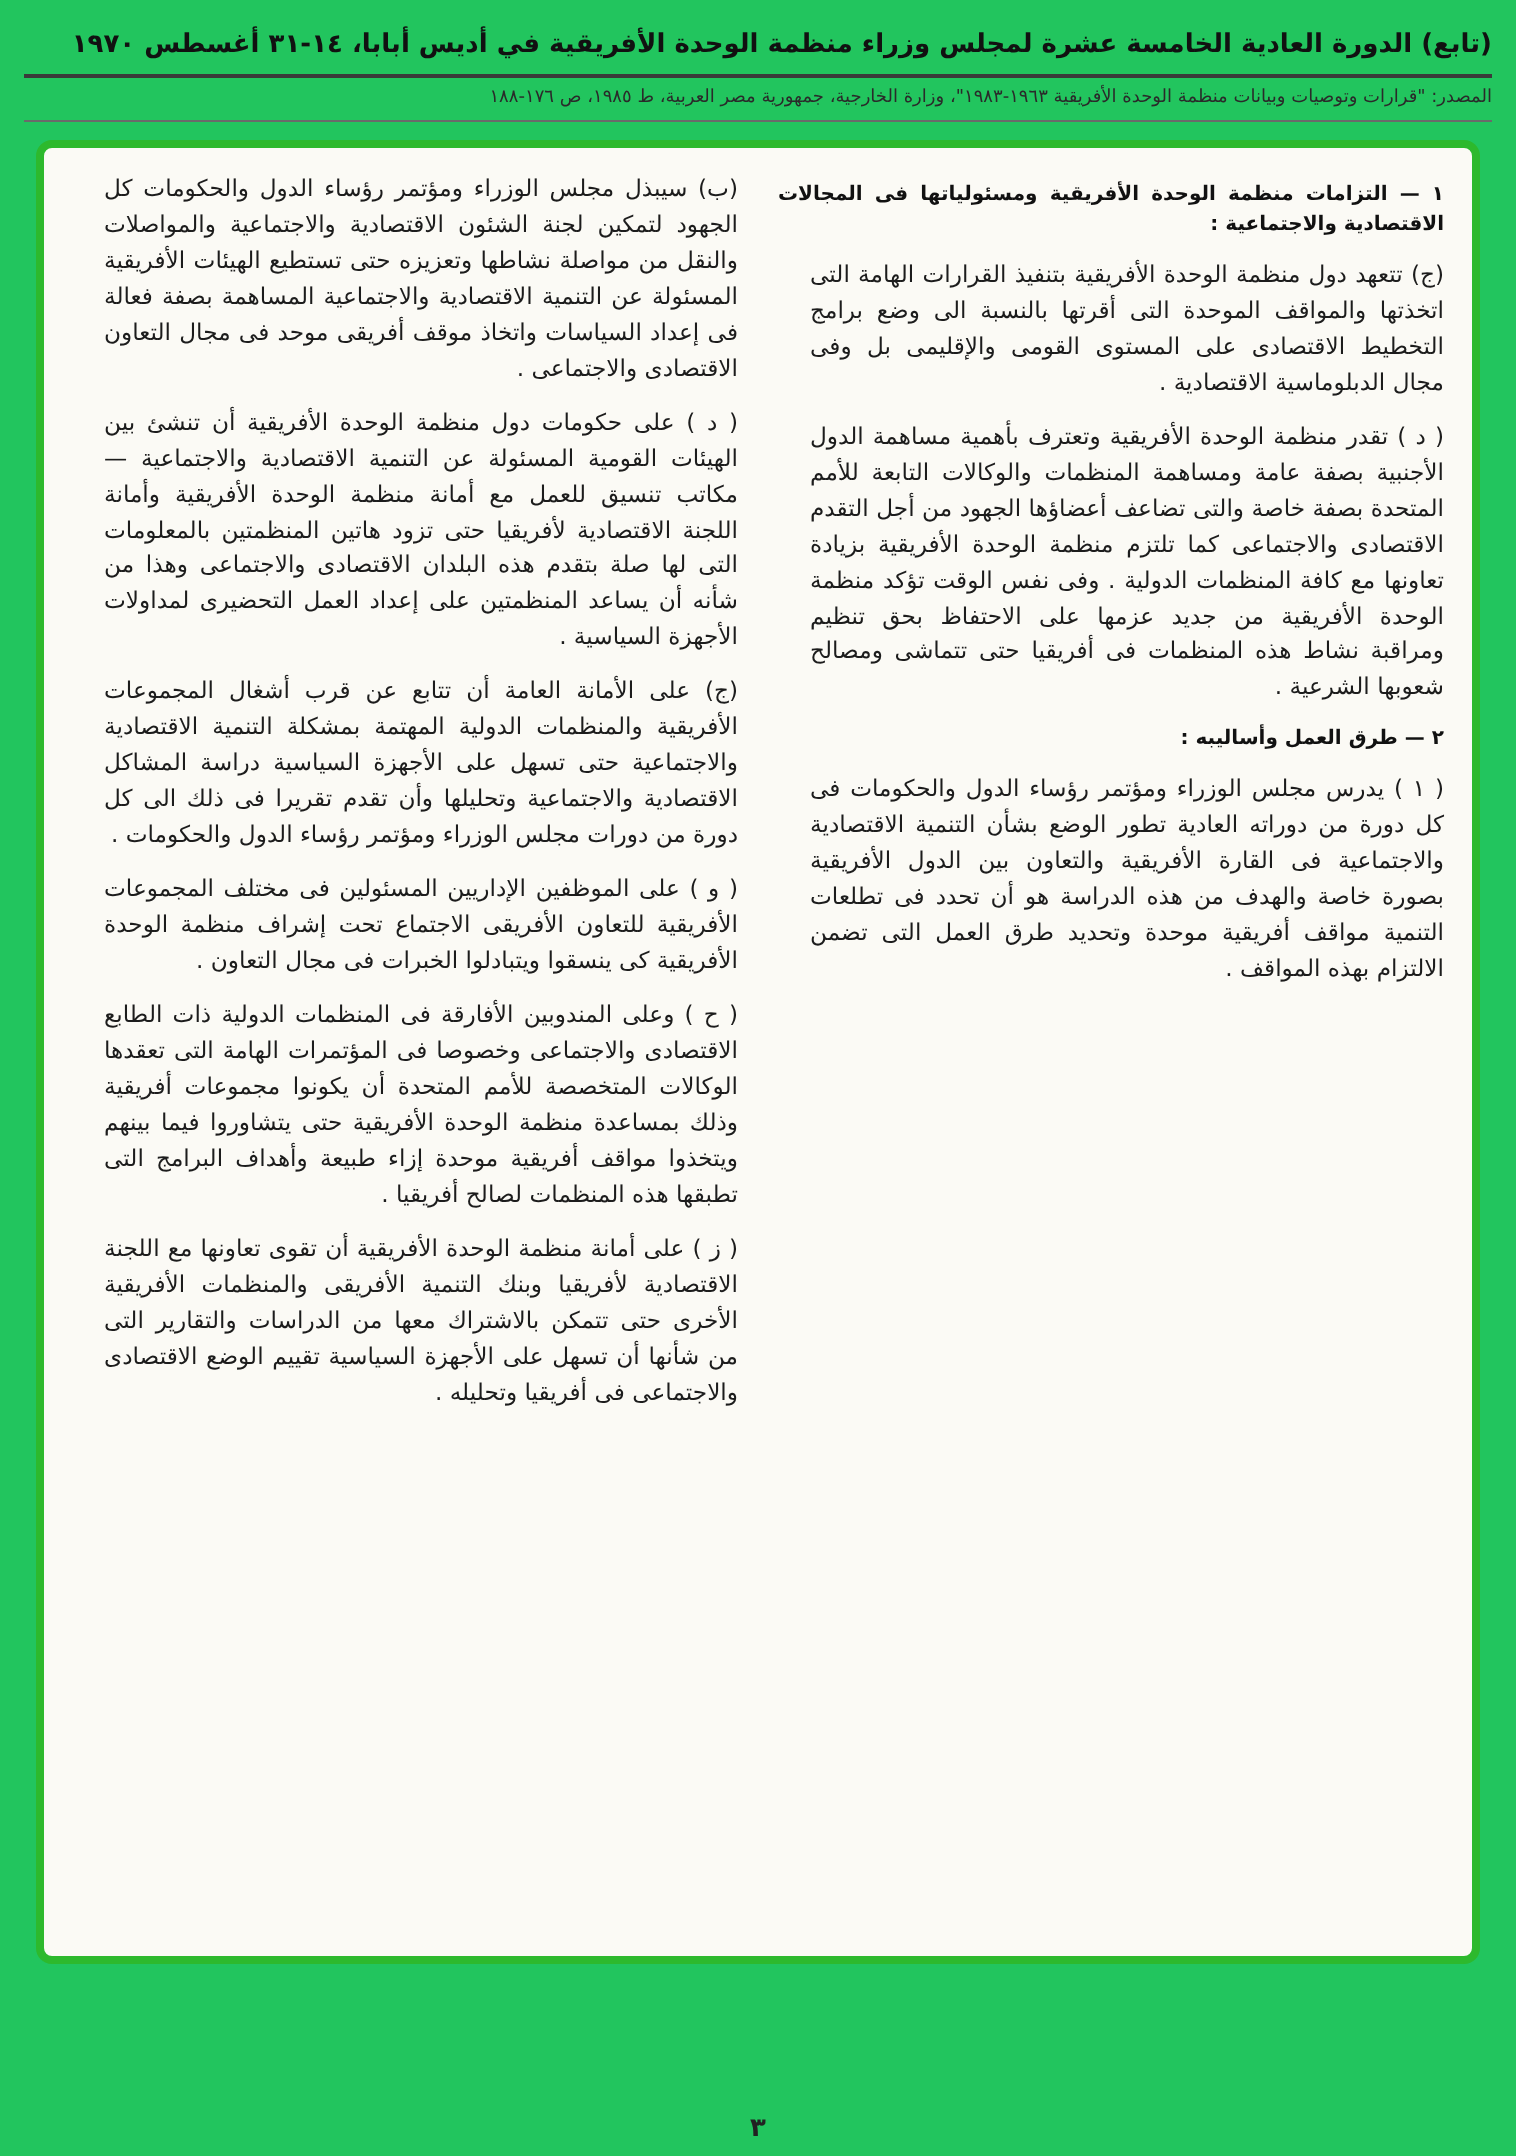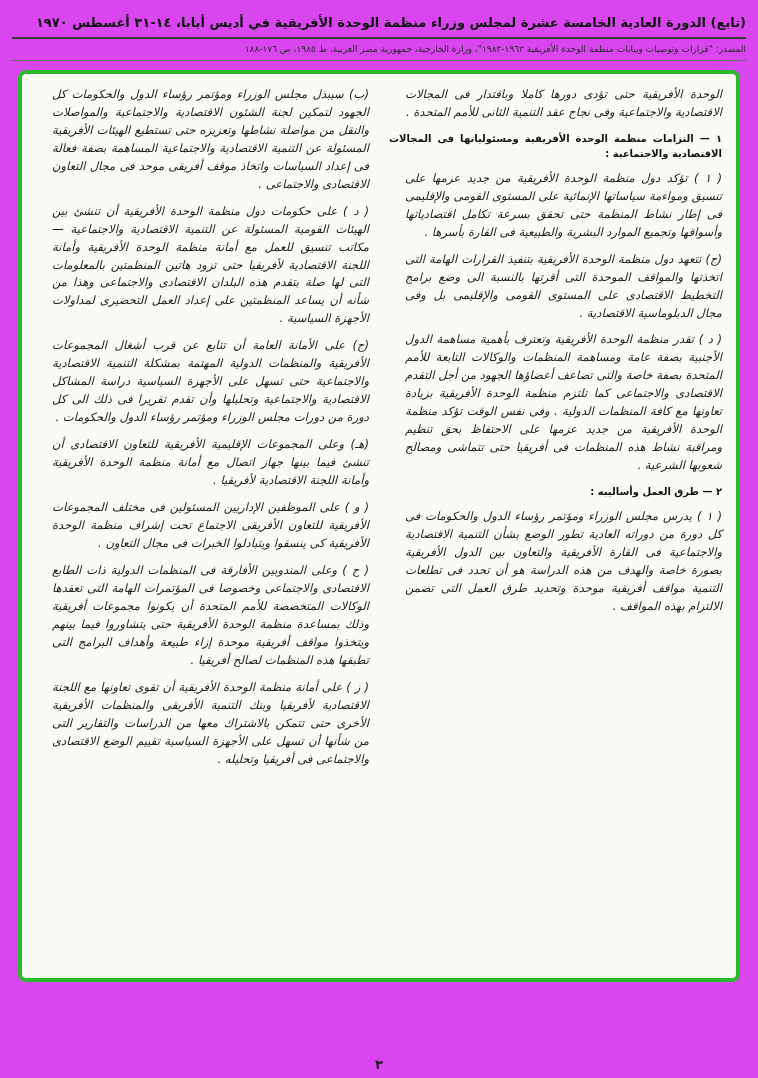--- a/index.html
+++ b/index.html
@@ -1,36 +1,36 @@
 <!DOCTYPE html>
 <html lang="ar" dir="rtl"><head>
 <meta charset="utf-8">
 <style>
   html,body{margin:0;padding:0;background:#e9e7e0;}
   .page{
-    width:758px;height:1078px;margin:0 auto;background:#d946ef;
+    width:758px;height:1078px;margin:0 auto;background:#22c55e;
     font-family:"DejaVu Sans", sans-serif;color:#1c1c1c;
     direction:rtl;position:relative;box-sizing:border-box;overflow:hidden;
   }
   .header{padding:14px 12px 0 12px;}
   .doc-title{
     font-weight:bold;font-size:13px;line-height:1.4;text-align:right;
     color:#111;
   }
   .rule-thick{border:none;border-top:2px solid #3a3a3a;margin:5px 0 4px 0;}
   .rule-thin{border:none;border-top:1px solid #6a6a6a;margin:4px 0 0 0;}
   .source-line{font-size:9px;color:#2a2a2a;text-align:right;line-height:1.4;}
   .content-frame{
     margin:9px 18px 0 18px;border:4px solid #2db92d;border-radius:8px;
     padding:12px 14px;height:912px;box-sizing:border-box;overflow:hidden;
     background:#fbfaf5;
   }
   .columns{display:flex;gap:20px;height:100%;}
   .col{flex:1 1 0;text-align:justify;font-size:11.6px;line-height:1.55;}
-  .col p{margin:0 0 9px 16px;font-style:italic;}
+  .col p{margin:0 0 9px 16px;}
   .sec-heading{
     font-size:10px;font-weight:bold;margin:4px 0 9px 0;line-height:1.5;
     text-align:justify;color:#111;
   }
   .page-number{
     position:absolute;bottom:6px;left:0;right:0;text-align:center;
     font-size:13px;font-weight:bold;color:#222;
   }
 </style>
 </head>
@@ -42,34 +42,31 @@
     <div class="doc-title">(تابع) الدورة العادية الخامسة عشرة لمجلس وزراء منظمة الوحدة الأفريقية في أديس أبابا، ١٤-٣١ أغسطس ١٩٧٠</div>
     <hr class="rule-thick">
     <div class="source-line">المصدر: "قرارات وتوصيات وبيانات منظمة الوحدة الأفريقية ١٩٦٣-١٩٨٣"، وزارة الخارجية، جمهورية مصر العربية، ط ١٩٨٥، ص ١٧٦-١٨٨</div>
     <hr class="rule-thin">
   </div>
 
   <div class="content-frame">
     <div class="columns">
 
       <div class="col">
-        <p>الوحدة الأفريقية حتى تؤدى دورها كاملا وباقتدار فى المجالات الاقتصادية والاجتماعية وفى نجاح عقد التنمية الثانى للأمم المتحدة .</p>
         <h2 class="sec-heading">١ — التزامات منظمة الوحدة الأفريقية ومسئولياتها فى المجالات الاقتصادية والاجتماعية :</h2>
-        <p>( ١ ) تؤكد دول منظمة الوحدة الأفريقية من جديد عزمها على تنسيق ومواءمة سياساتها الإنمائية على المستوى القومى والإقليمى فى إطار نشاط المنظمة حتى تحقق بسرعة تكامل اقتصادياتها وأسواقها وتجميع الموارد البشرية والطبيعية فى القارة بأسرها .</p>
         <p>(ج) تتعهد دول منظمة الوحدة الأفريقية بتنفيذ القرارات الهامة التى اتخذتها والمواقف الموحدة التى أقرتها بالنسبة الى وضع برامج التخطيط الاقتصادى على المستوى القومى والإقليمى بل وفى مجال الدبلوماسية الاقتصادية .</p>
         <p>( د ) تقدر منظمة الوحدة الأفريقية وتعترف بأهمية مساهمة الدول الأجنبية بصفة عامة ومساهمة المنظمات والوكالات التابعة للأمم المتحدة بصفة خاصة والتى تضاعف أعضاؤها الجهود من أجل التقدم الاقتصادى والاجتماعى كما تلتزم منظمة الوحدة الأفريقية بزيادة تعاونها مع كافة المنظمات الدولية . وفى نفس الوقت تؤكد منظمة الوحدة الأفريقية من جديد عزمها على الاحتفاظ بحق تنظيم ومراقبة نشاط هذه المنظمات فى أفريقيا حتى تتماشى ومصالح شعوبها الشرعية .</p>
         <h2 class="sec-heading">٢ — طرق العمل وأساليبه :</h2>
         <p>( ١ ) يدرس مجلس الوزراء ومؤتمر رؤساء الدول والحكومات فى كل دورة من دوراته العادية تطور الوضع بشأن التنمية الاقتصادية والاجتماعية فى القارة الأفريقية والتعاون بين الدول الأفريقية بصورة خاصة والهدف من هذه الدراسة هو أن تحدد فى تطلعات التنمية مواقف أفريقية موحدة وتحديد طرق العمل التى تضمن الالتزام بهذه المواقف .</p>
       </div>
 
       <div class="col">
         <p>(ب) سيبذل مجلس الوزراء ومؤتمر رؤساء الدول والحكومات كل الجهود لتمكين لجنة الشئون الاقتصادية والاجتماعية والمواصلات والنقل من مواصلة نشاطها وتعزيزه حتى تستطيع الهيئات الأفريقية المسئولة عن التنمية الاقتصادية والاجتماعية المساهمة بصفة فعالة فى إعداد السياسات واتخاذ موقف أفريقى موحد فى مجال التعاون الاقتصادى والاجتماعى .</p>
         <p>( د ) على حكومات دول منظمة الوحدة الأفريقية أن تنشئ بين الهيئات القومية المسئولة عن التنمية الاقتصادية والاجتماعية — مكاتب تنسيق للعمل مع أمانة منظمة الوحدة الأفريقية وأمانة اللجنة الاقتصادية لأفريقيا حتى تزود هاتين المنظمتين بالمعلومات التى لها صلة بتقدم هذه البلدان الاقتصادى والاجتماعى وهذا من شأنه أن يساعد المنظمتين على إعداد العمل التحضيرى لمداولات الأجهزة السياسية .</p>
         <p>(ج) على الأمانة العامة أن تتابع عن قرب أشغال المجموعات الأفريقية والمنظمات الدولية المهتمة بمشكلة التنمية الاقتصادية والاجتماعية حتى تسهل على الأجهزة السياسية دراسة المشاكل الاقتصادية والاجتماعية وتحليلها وأن تقدم تقريرا فى ذلك الى كل دورة من دورات مجلس الوزراء ومؤتمر رؤساء الدول والحكومات .</p>
-        <p>(هـ) وعلى المجموعات الإقليمية الأفريقية للتعاون الاقتصادى أن تنشئ فيما بينها جهاز اتصال مع أمانة منظمة الوحدة الأفريقية وأمانة اللجنة الاقتصادية لأفريقيا .</p>
         <p>( و ) على الموظفين الإداريين المسئولين فى مختلف المجموعات الأفريقية للتعاون الأفريقى الاجتماع تحت إشراف منظمة الوحدة الأفريقية كى ينسقوا ويتبادلوا الخبرات فى مجال التعاون .</p>
         <p>( ح ) وعلى المندوبين الأفارقة فى المنظمات الدولية ذات الطابع الاقتصادى والاجتماعى وخصوصا فى المؤتمرات الهامة التى تعقدها الوكالات المتخصصة للأمم المتحدة أن يكونوا مجموعات أفريقية وذلك بمساعدة منظمة الوحدة الأفريقية حتى يتشاوروا فيما بينهم ويتخذوا مواقف أفريقية موحدة إزاء طبيعة وأهداف البرامج التى تطبقها هذه المنظمات لصالح أفريقيا .</p>
         <p>( ز ) على أمانة منظمة الوحدة الأفريقية أن تقوى تعاونها مع اللجنة الاقتصادية لأفريقيا وبنك التنمية الأفريقى والمنظمات الأفريقية الأخرى حتى تتمكن بالاشتراك معها من الدراسات والتقارير التى من شأنها أن تسهل على الأجهزة السياسية تقييم الوضع الاقتصادى والاجتماعى فى أفريقيا وتحليله .</p>
       </div>
 
     </div>
   </div>
 
   <div class="page-number">٣</div>
 

